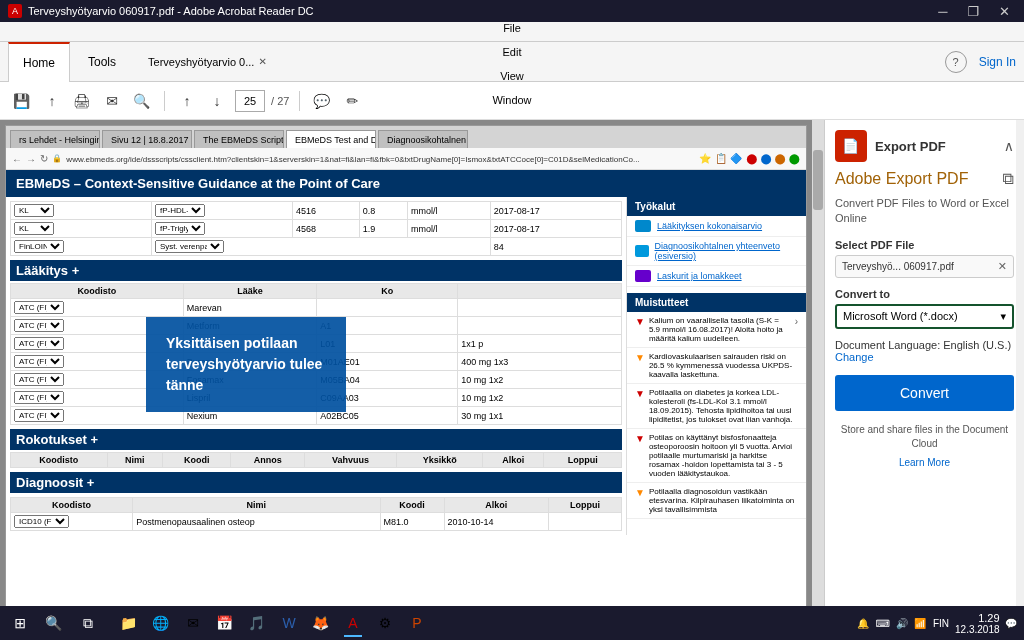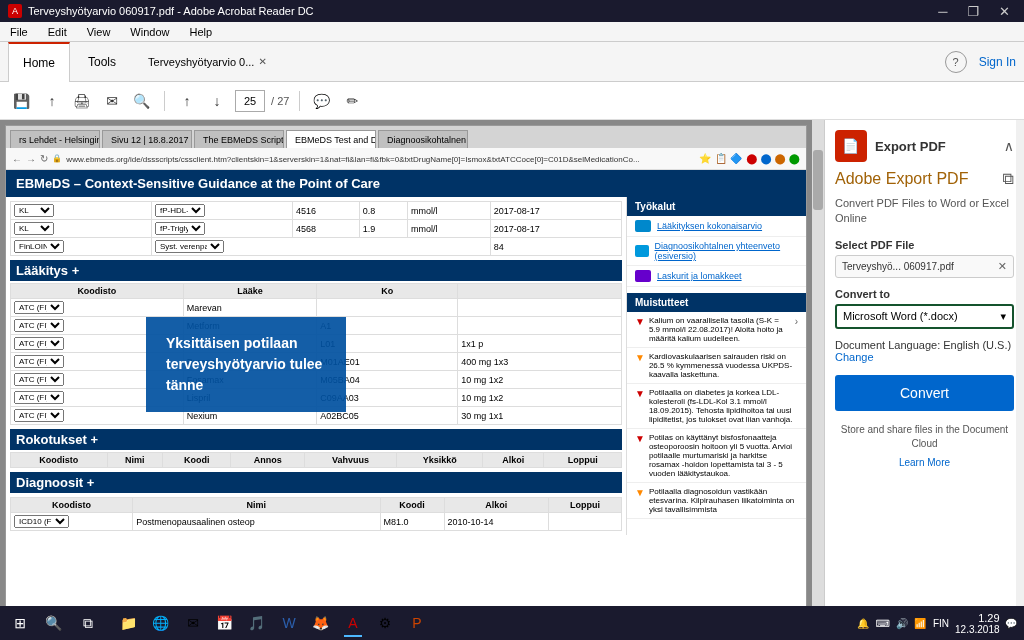--- a/index.html
+++ b/index.html
@@ -24,20 +24,21 @@
     
     .menu-bar {
       background: #f5f5f5;
       height: 20px;
       display: flex;
       align-items: center;
       padding: 0 6px;
       gap: 12px;
       border-bottom: 1px solid #ccc;
       font-size: 11px;
+      flex-direction: column;
     }
     .menu-item { cursor: pointer; padding: 0 4px; }
 
     
     .ribbon {
       background: #f5f5f5;
       height: 40px;
       display: flex;
       align-items: center;
       padding: 0 8px;
@@ -706,21 +707,21 @@
               <div class="tool-icon" style="background:#0099dd;"></div>
               <span class="tool-link">Diagnoosikohtalnen yhteenveto (esiversio)</span>
             </div>
             <div class="ebm-tool-item">
               <div class="tool-icon" style="background:#6600cc;"></div>
               <span class="tool-link">Laskurit ja lomakkeet</span>
             </div>
             <div class="muist-header">Muistutteet</div>
             <div class="muist-item">
               <span class="muist-icon-red">▼</span>
-              <span>Kalium on vaarallisella tasolla (S-K = 5.9 mmol/l 22.08.2017)! Aloita hoito ja määritä kalium uudelleen.</span>
+              <span>Kalium on vaarallisella tasolla (S-K = 5.9 mmol/l 16.08.2017)! Aloita hoito ja määritä kalium uudelleen.</span>
               <span class="muist-arrow">›</span>
             </div>
             <div class="muist-item">
               <span class="muist-icon-orange">▼</span>
               <span>Kardiovaskulaarisen sairauden riski on 26.5 % kymmenessä vuodessa UKPDS-kaavalla laskettuna.</span>
             </div>
             <div class="muist-item">
               <span class="muist-icon-red">▼</span>
               <span>Potilaalla on diabetes ja korkea LDL-kolesteroli (fs-LDL-Kol 3.1 mmol/l 18.09.2015). Tehosta lipidihoitoa tai uusi lipiditetist, jos tulokset ovat liian vanhoja.</span>
             </div>

